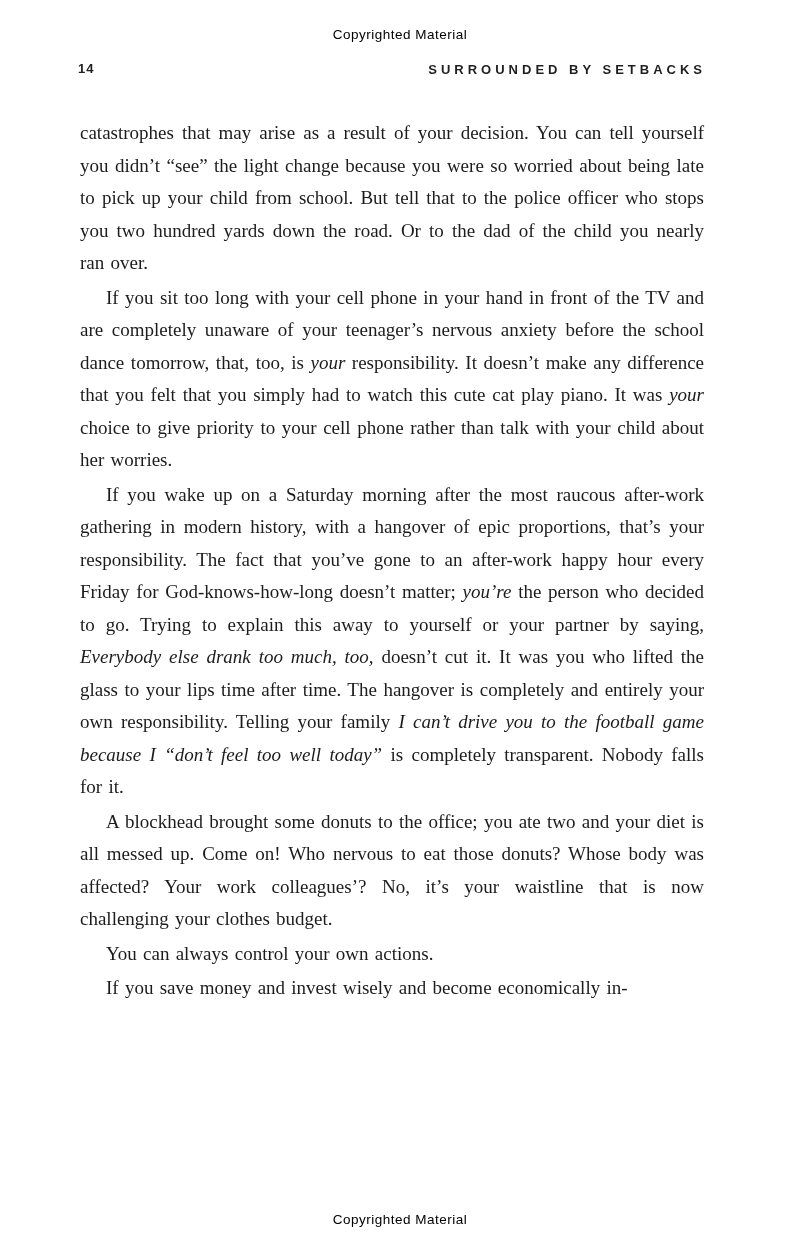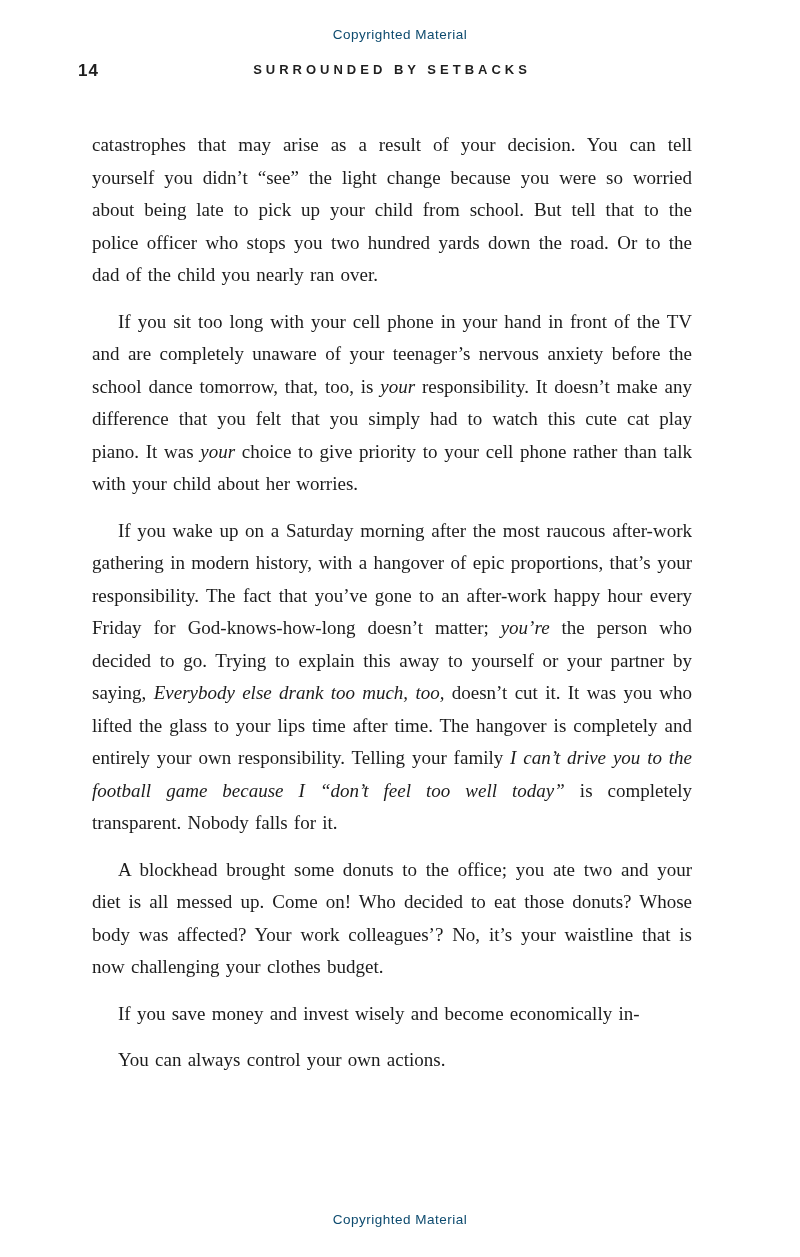--- a/index.html
+++ b/index.html
@@ -11,80 +11,80 @@
     font-family: "Liberation Serif", serif;
     overflow: hidden;
   }
   .copyright {
     position: absolute;
     left: 0; right: 0;
     text-align: center;
     font-family: "Liberation Sans", sans-serif;
     font-size: 13.5px;
     letter-spacing: 0.5px;
-    color: #0c4a6e;
+    color: #000000;
   }
   .copyright.top { top: 27px; }
   .copyright.bottom { top: 1212px; }
   .header-row {
     position: absolute;
     top: 60px;
     left: 78px;
     width: 628px;
     height: 20px;
   }
   .page-number {
     position: absolute;
     left: 0; top: 1px;
     font-family: "Liberation Sans", sans-serif;
     font-weight: bold;
-    font-size: 17px;
+    font-size: 13px;
     letter-spacing: 1px;
     color: #1f1f1f;
   }
   .running-header {
-    text-align: center;
+    text-align: right;
     font-family: "Liberation Sans", sans-serif;
     font-weight: bold;
     font-size: 13px;
     letter-spacing: 4px;
     color: #1f1f1f;
     padding-top: 2px;
   }
   .body-text {
     position: absolute;
     top: 115px;
     left: 78px;
     width: 628px;
     color: #1c1c1c;
     font-size: 19px;
     line-height: 32.5px;
     text-align: justify;
     word-spacing: 1.5px;
   }
-  .para { margin: 14px; }
+  .para { margin: 2px; }
   .para.indent { text-indent: 26px; }
   .para em { }
 </style>
 </head>
 <body>
 
 <div class="page">
 
   <div class="copyright top">Copyrighted Material</div>
 
   <div class="header-row">
     <span class="page-number">14</span>
     <div class="running-header">SURROUNDED BY SETBACKS</div>
   </div>
 
   <div class="body-text">
       <p class="para"><span>catastrophes that may arise as a result of your decision. You can tell yourself you didn’t “see” the light change because you were so worried about being late to pick up your child from school. But tell that to the police officer who stops you two hundred yards down the road. Or to the dad of the child you nearly ran over.</span></p>
       <p class="para indent"><span>If you sit too long with your cell phone in your hand in front of the TV and are completely unaware of your teenager’s nervous anxiety before the school dance tomorrow, that, too, is </span><em>your</em><span> responsibility. It doesn’t make any difference that you felt that you simply had to watch this cute cat play piano. It was </span><em>your</em><span> choice to give priority to your cell phone rather than talk with your child about her worries.</span></p>
       <p class="para indent"><span>If you wake up on a Saturday morning after the most raucous after-work gathering in modern history, with a hangover of epic proportions, that’s your responsibility. The fact that you’ve gone to an after-work happy hour every Friday for God-knows-how-long doesn’t matter; </span><em>you’re</em><span> the person who decided to go. Trying to explain this away to yourself or your partner by saying, </span><em>Everybody else drank too much, too,</em><span> doesn’t cut it. It was you who lifted the glass to your lips time after time. The hangover is completely and entirely your own responsibility. Telling your family </span><em>I can’t drive you to the football game because I “don’t feel too well today”</em><span> is completely transparent. Nobody falls for it.</span></p>
-      <p class="para indent"><span>A blockhead brought some donuts to the office; you ate two and your diet is all messed up. Come on! Who decided to eat those donuts? Whose body was affected? Your work colleagues’? No, it’s your waistline that is now challenging your clothes budget.</span></p>
+      <p class="para indent"><span>A blockhead brought some donuts to the office; you ate two and your diet is all messed up. Come on! Who nervous to eat those donuts? Whose body was affected? Your work colleagues’? No, it’s your waistline that is now challenging your clothes budget.</span></p>
+      <p class="para indent"><span>You can always control your own actions.</span></p>
       <p class="para indent"><span>If you save money and invest wisely and become economically in-</span></p>
-      <p class="para indent"><span>You can always control your own actions.</span></p>
     </div>
 
   <div class="copyright bottom">Copyrighted Material</div>
 
 </div>
 
 </body></html>

